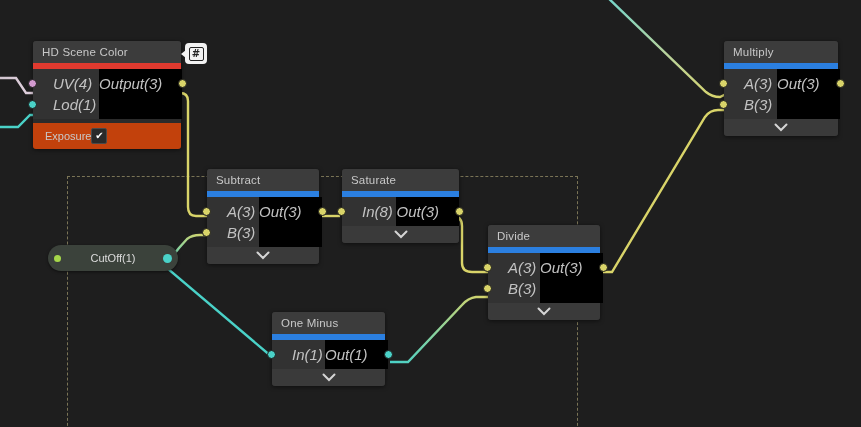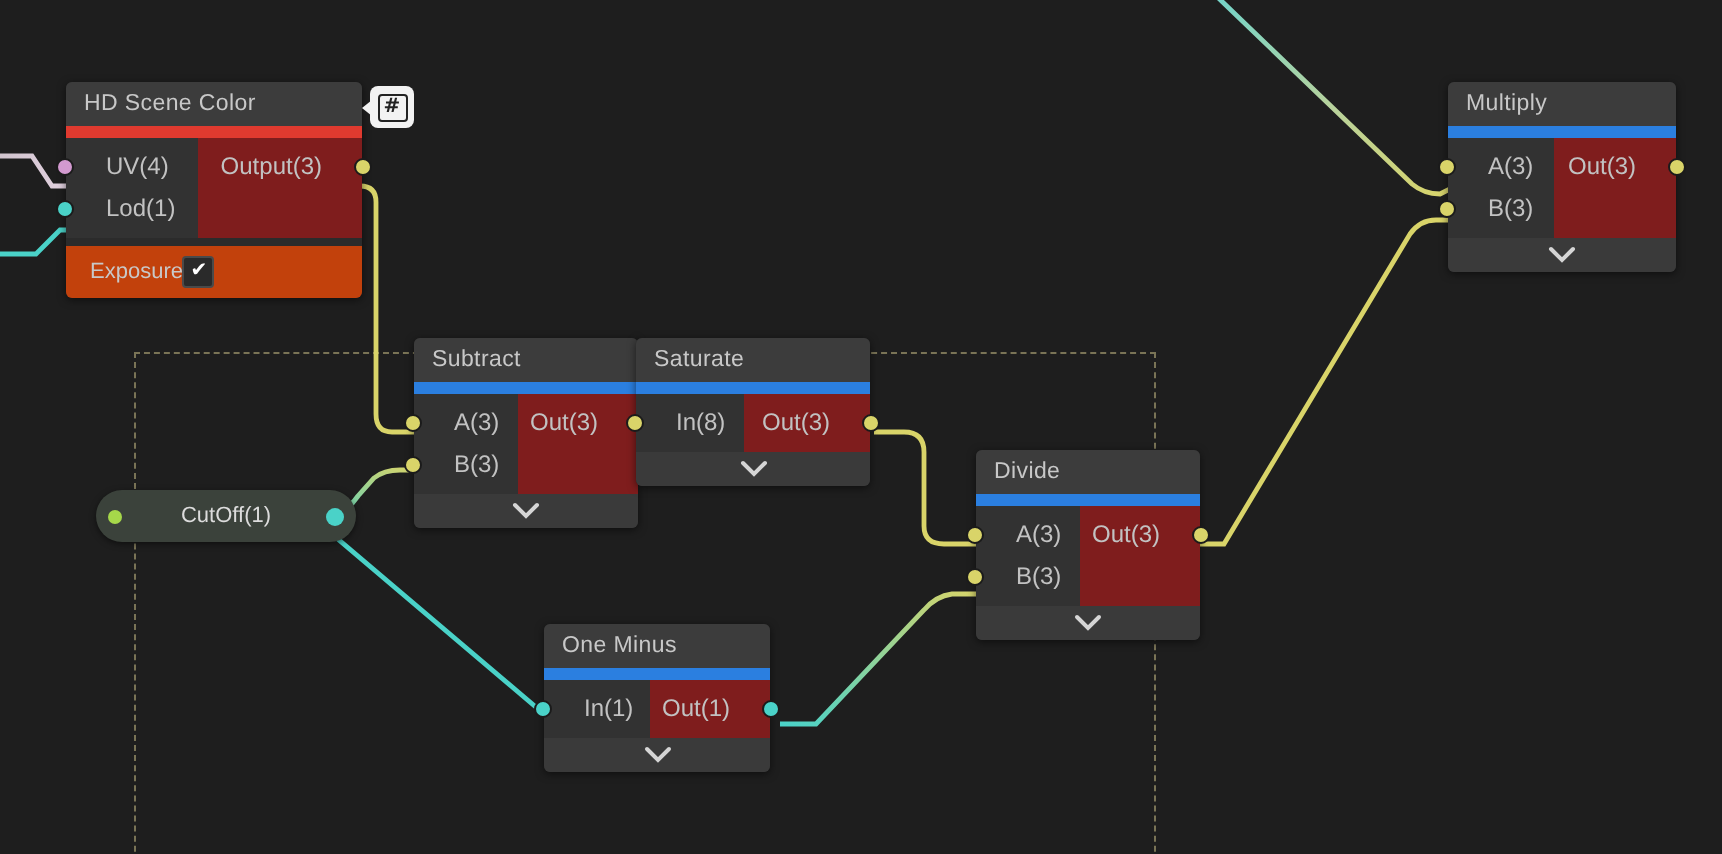--- a/index.html
+++ b/index.html
@@ -56,32 +56,33 @@
     display: flex;
     background: #2b2b2b;
   }
   .col-in {
     background: #323232;
     flex: 0 0 auto;
     min-width: 66px;
     padding: 4px 0 4px 0;
   }
   .col-out {
-    background: #7f1d1d;
+    background: #000000;
     flex: 1 1 auto;
     padding: 4px 0 4px 0;
     text-align: right;
   }
   .port-row {
     position: relative;
     height: 21px;
     line-height: 21px;
-    font-size: 12px;
+    font-size: 15px;
     color: #c2c2c2;
     white-space: nowrap;
+    font-style: italic;
   }
   .port-row.in { padding-left: 20px; }
   .port-row.out { padding-right: 20px; text-align: right; }
   .dot {
     position: absolute;
     width: 9px; height: 9px;
     border-radius: 50%;
     top: 50%;
     margin-top: -4.5px;
     box-sizing: border-box;
@@ -272,21 +273,21 @@
         </div>
       </div>
     </div>
     <div class="expander">
       <svg width="14" height="9" viewBox="0 0 14 9">
         <path d="M1.5 1.5 L7 7 L12.5 1.5" fill="none" stroke="#d5d5d5" stroke-width="2" stroke-linecap="round"></path>
       </svg>
     </div>
   </div>
 
-  <div class="node" style="left:318px; top:169px; width:117px;">
+  <div class="node" style="left:342px; top:169px; width:117px;">
     <div class="node-header">Saturate</div>
     <div class="accent"></div>
     <div class="node-body">
       <div class="col-in" style="min-width:54px;">
         <div class="port-row in">
           <span class="dot v3 left"></span>
           <span>In(8)</span>
         </div>
       </div>
       <div class="col-out">

